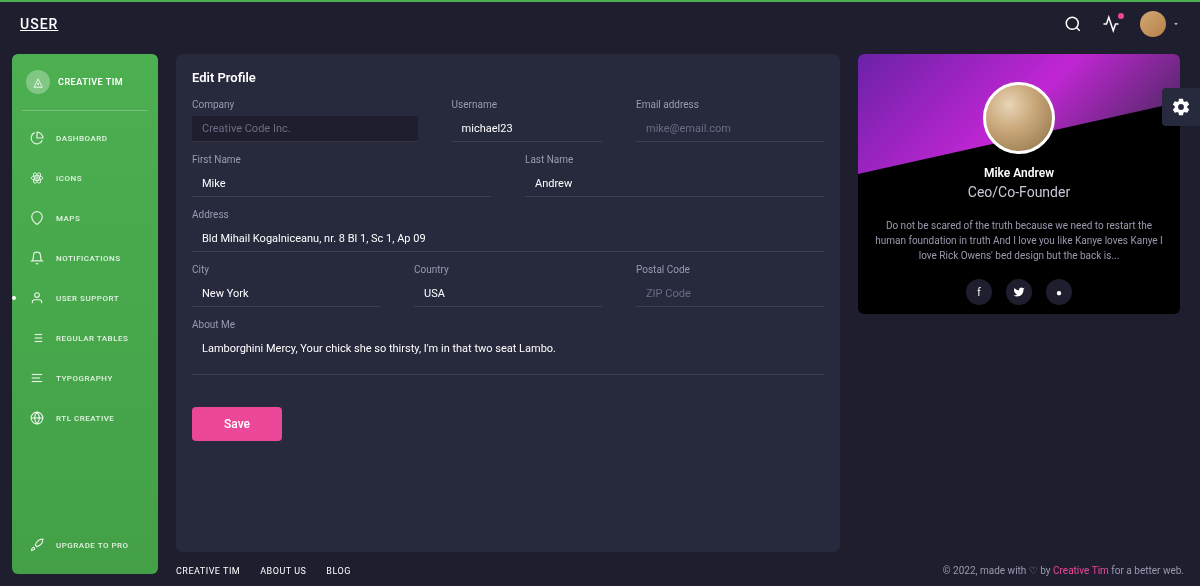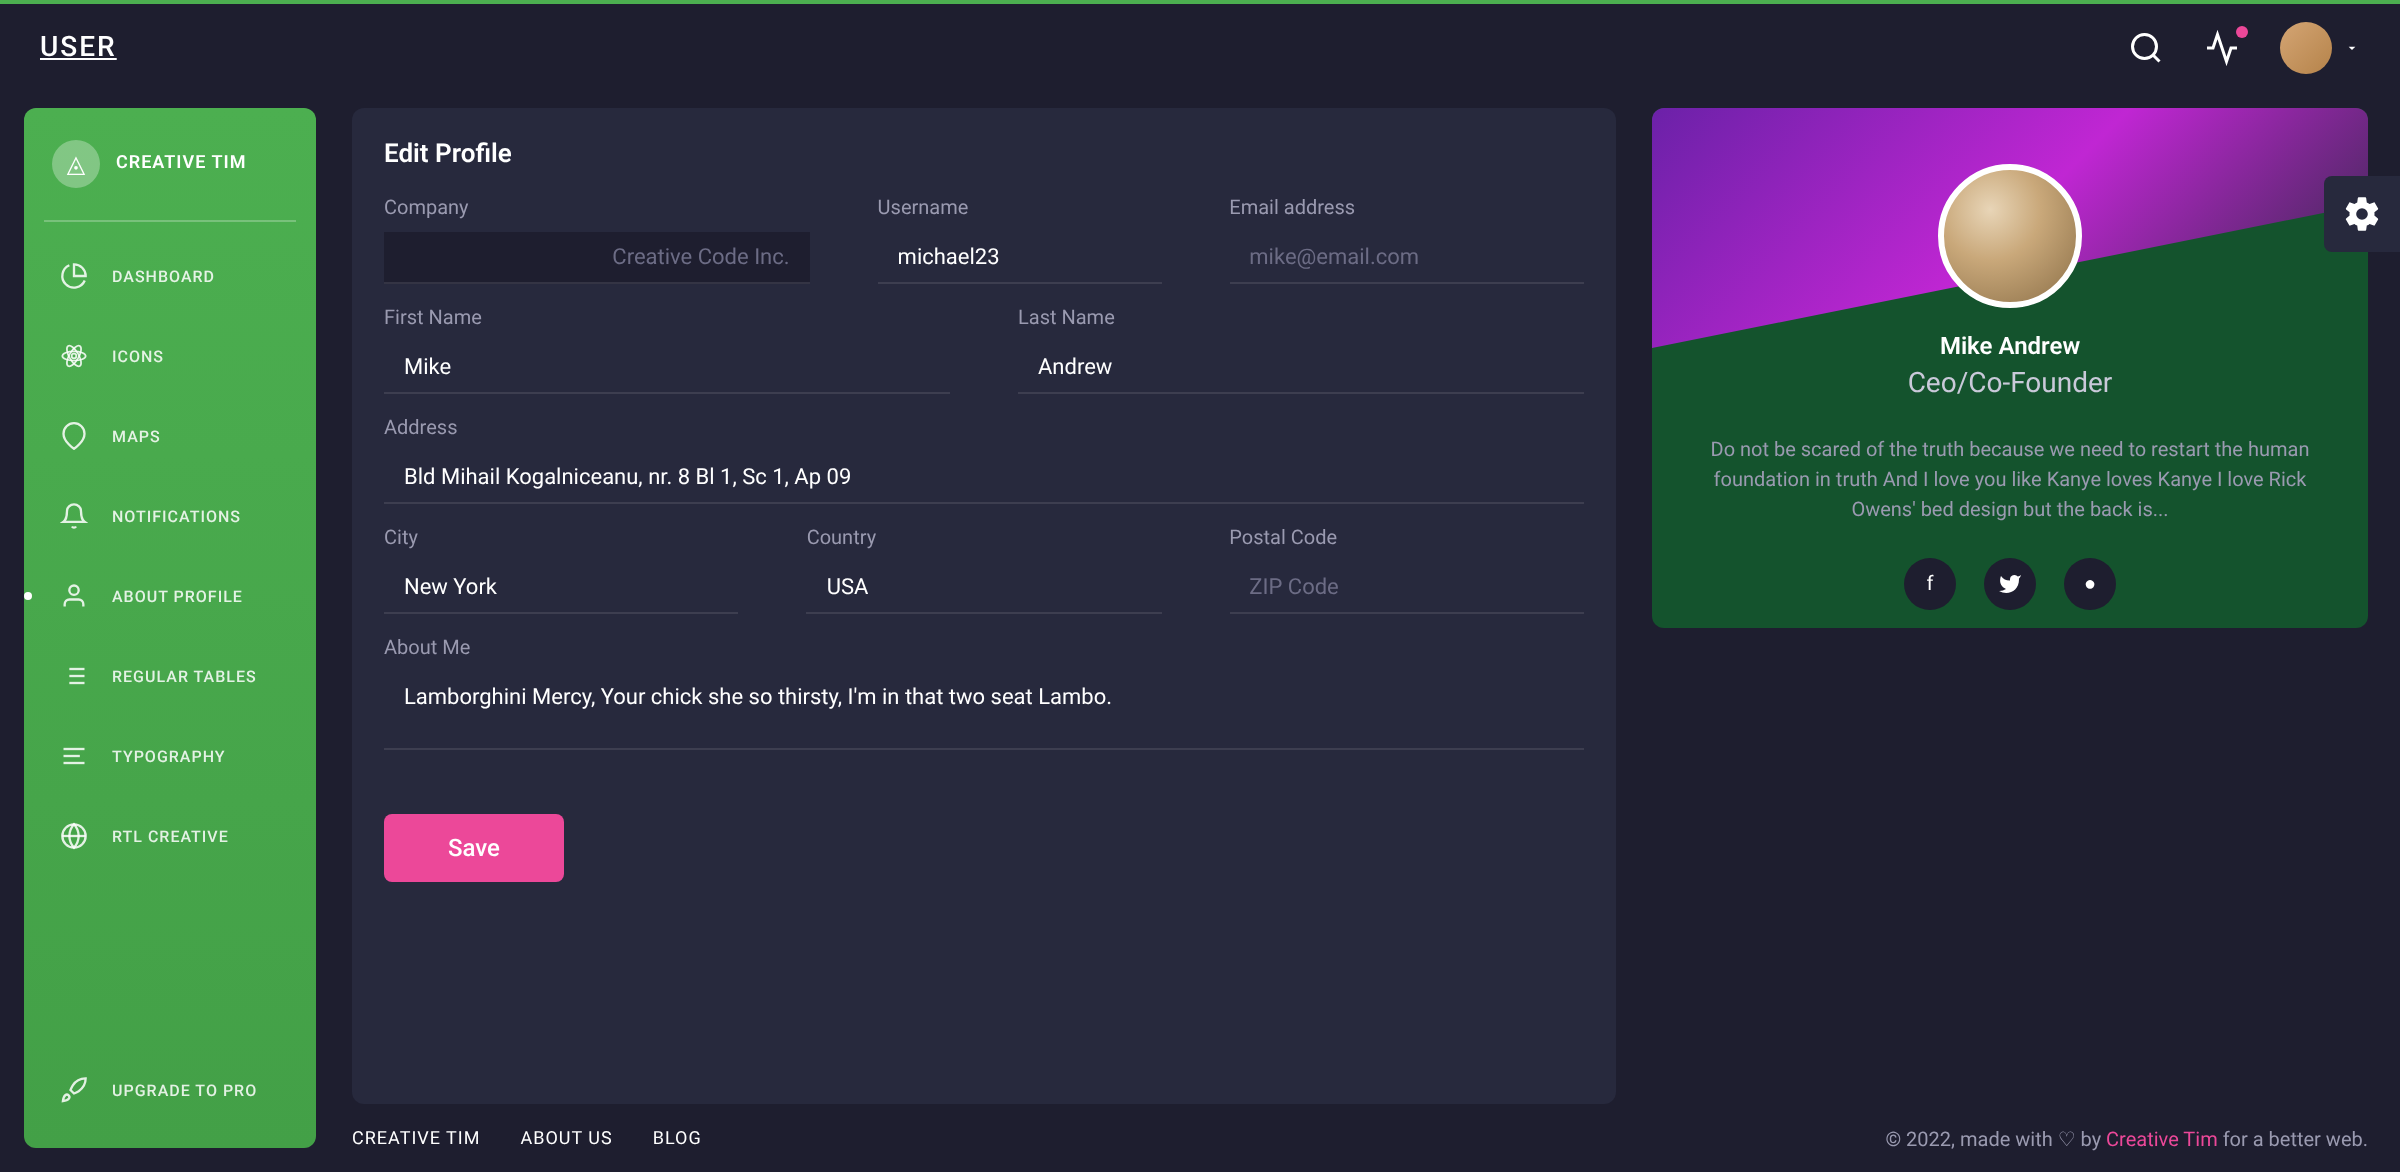--- a/index.html
+++ b/index.html
@@ -24,28 +24,28 @@
 .sidebar-item.active::before { content: ''; position: absolute; left: -10px; width: 4px; height: 4px; background: #fff; border-radius: 50%; }
 .sidebar-item svg { width: 14px; height: 14px; flex-shrink: 0; }
 .sidebar-bottom { margin-top: auto; }
 
 .main { position: absolute; left: 176px; top: 52px; right: 16px; bottom: 34px; display: flex; gap: 18px; }
 .card { background: #27293d; border-radius: 6px; padding: 16px; }
 .edit-card { flex: 1; max-width: 664px; }
 .card-title { font-size: 13px; font-weight: 600; margin-bottom: 14px; }
 .form-row { display: flex; gap: 34px; margin-bottom: 12px; }
 .form-group { flex: 1; }
-.form-group.disabled input { background: #1e1e2f; text-align: right; }
+.form-group.disabled input { background: #1e1e2f; }
 .form-label { font-size: 10px; color: #9a9ab0; display: block; margin-bottom: 6px; }
 .form-input { width: 100%; background: transparent; border: none; border-bottom: 1px solid rgba(255,255,255,0.1); padding: 6px 10px; color: #fff; font-size: 11px; outline: none; }
 .form-input::placeholder { color: #6c6c85; }
 .form-textarea { width: 100%; background: transparent; border: none; border-bottom: 1px solid rgba(255,255,255,0.1); padding: 6px 10px; color: #fff; font-size: 11px; outline: none; resize: none; font-family: inherit; }
 .save-btn { background: #ec4899; border: none; color: #fff; padding: 10px 32px; border-radius: 4px; font-size: 12px; font-weight: 500; cursor: pointer; margin-top: 16px; }
 
-.profile-card { width: 358px; height: 260px; position: relative; overflow: hidden; text-align: center; padding: 28px 16px; background: #14532d; }
+.profile-card { width: 322px; height: 260px; position: relative; overflow: hidden; text-align: center; padding: 28px 16px; background: #000000; }
 .profile-bg { position: absolute; top: 0; left: 0; right: 0; height: 120px; background: linear-gradient(135deg,#6b21a8 0%,#c026d3 50%,#27293d 100%); clip-path: polygon(0 0, 100% 0, 100% 40%, 0 100%); }
 .profile-avatar { width: 72px; height: 72px; border-radius: 50%; border: 3px solid #fff; margin: 0 auto 12px; position: relative; background: radial-gradient(circle at 35% 30%, #e8d5b7 0%, #c9a87a 40%, #8b6f47 100%); }
 .profile-name { font-size: 12px; font-weight: 600; margin-bottom: 4px; position: relative; }
 .profile-role { font-size: 14px; color: #c9c9d9; margin-bottom: 18px; position: relative; }
 .profile-bio { font-size: 10px; color: #9a9ab0; line-height: 1.5; margin-bottom: 16px; position: relative; }
 .social-row { display: flex; justify-content: center; gap: 14px; position: relative; }
 .social-btn { width: 26px; height: 26px; border-radius: 50%; background: #1e1e2f; border: none; color: #fff; display: flex; align-items: center; justify-content: center; cursor: pointer; font-size: 10px; }
 
 .settings-fab { position: absolute; right: 0; top: 86px; width: 38px; height: 38px; background: #27293d; border-radius: 4px 0 0 4px; display: flex; align-items: center; justify-content: center; cursor: pointer; z-index: 10; }
 .settings-fab svg { width: 20px; height: 20px; }
@@ -116,21 +116,21 @@
           <path d="M18 8A6 6 0 0 0 6 8c0 7-3 9-3 9h18s-3-2-3-9"></path>
           <path d="M13.73 21a2 2 0 0 1-3.46 0"></path>
         </svg>
       <span>NOTIFICATIONS</span>
     </div>
     <div class="sidebar-item active">
       <svg viewBox="0 0 24 24" fill="none" stroke="currentColor" stroke-width="2">
           <path d="M20 21v-2a4 4 0 0 0-4-4H8a4 4 0 0 0-4 4v2"></path>
           <circle cx="12" cy="7" r="4"></circle>
         </svg>
-      <span>ABOUT PROFILE</span>
+      <span>USER SUPPORT</span>
     </div>
     <div class="sidebar-item">
       <svg viewBox="0 0 24 24" fill="none" stroke="currentColor" stroke-width="2">
           <line x1="8" y1="6" x2="21" y2="6"></line>
           <line x1="8" y1="12" x2="21" y2="12"></line>
           <line x1="8" y1="18" x2="21" y2="18"></line>
           <line x1="3" y1="6" x2="3.01" y2="6"></line>
           <line x1="3" y1="12" x2="3.01" y2="12"></line>
           <line x1="3" y1="18" x2="3.01" y2="18"></line>
         </svg>

